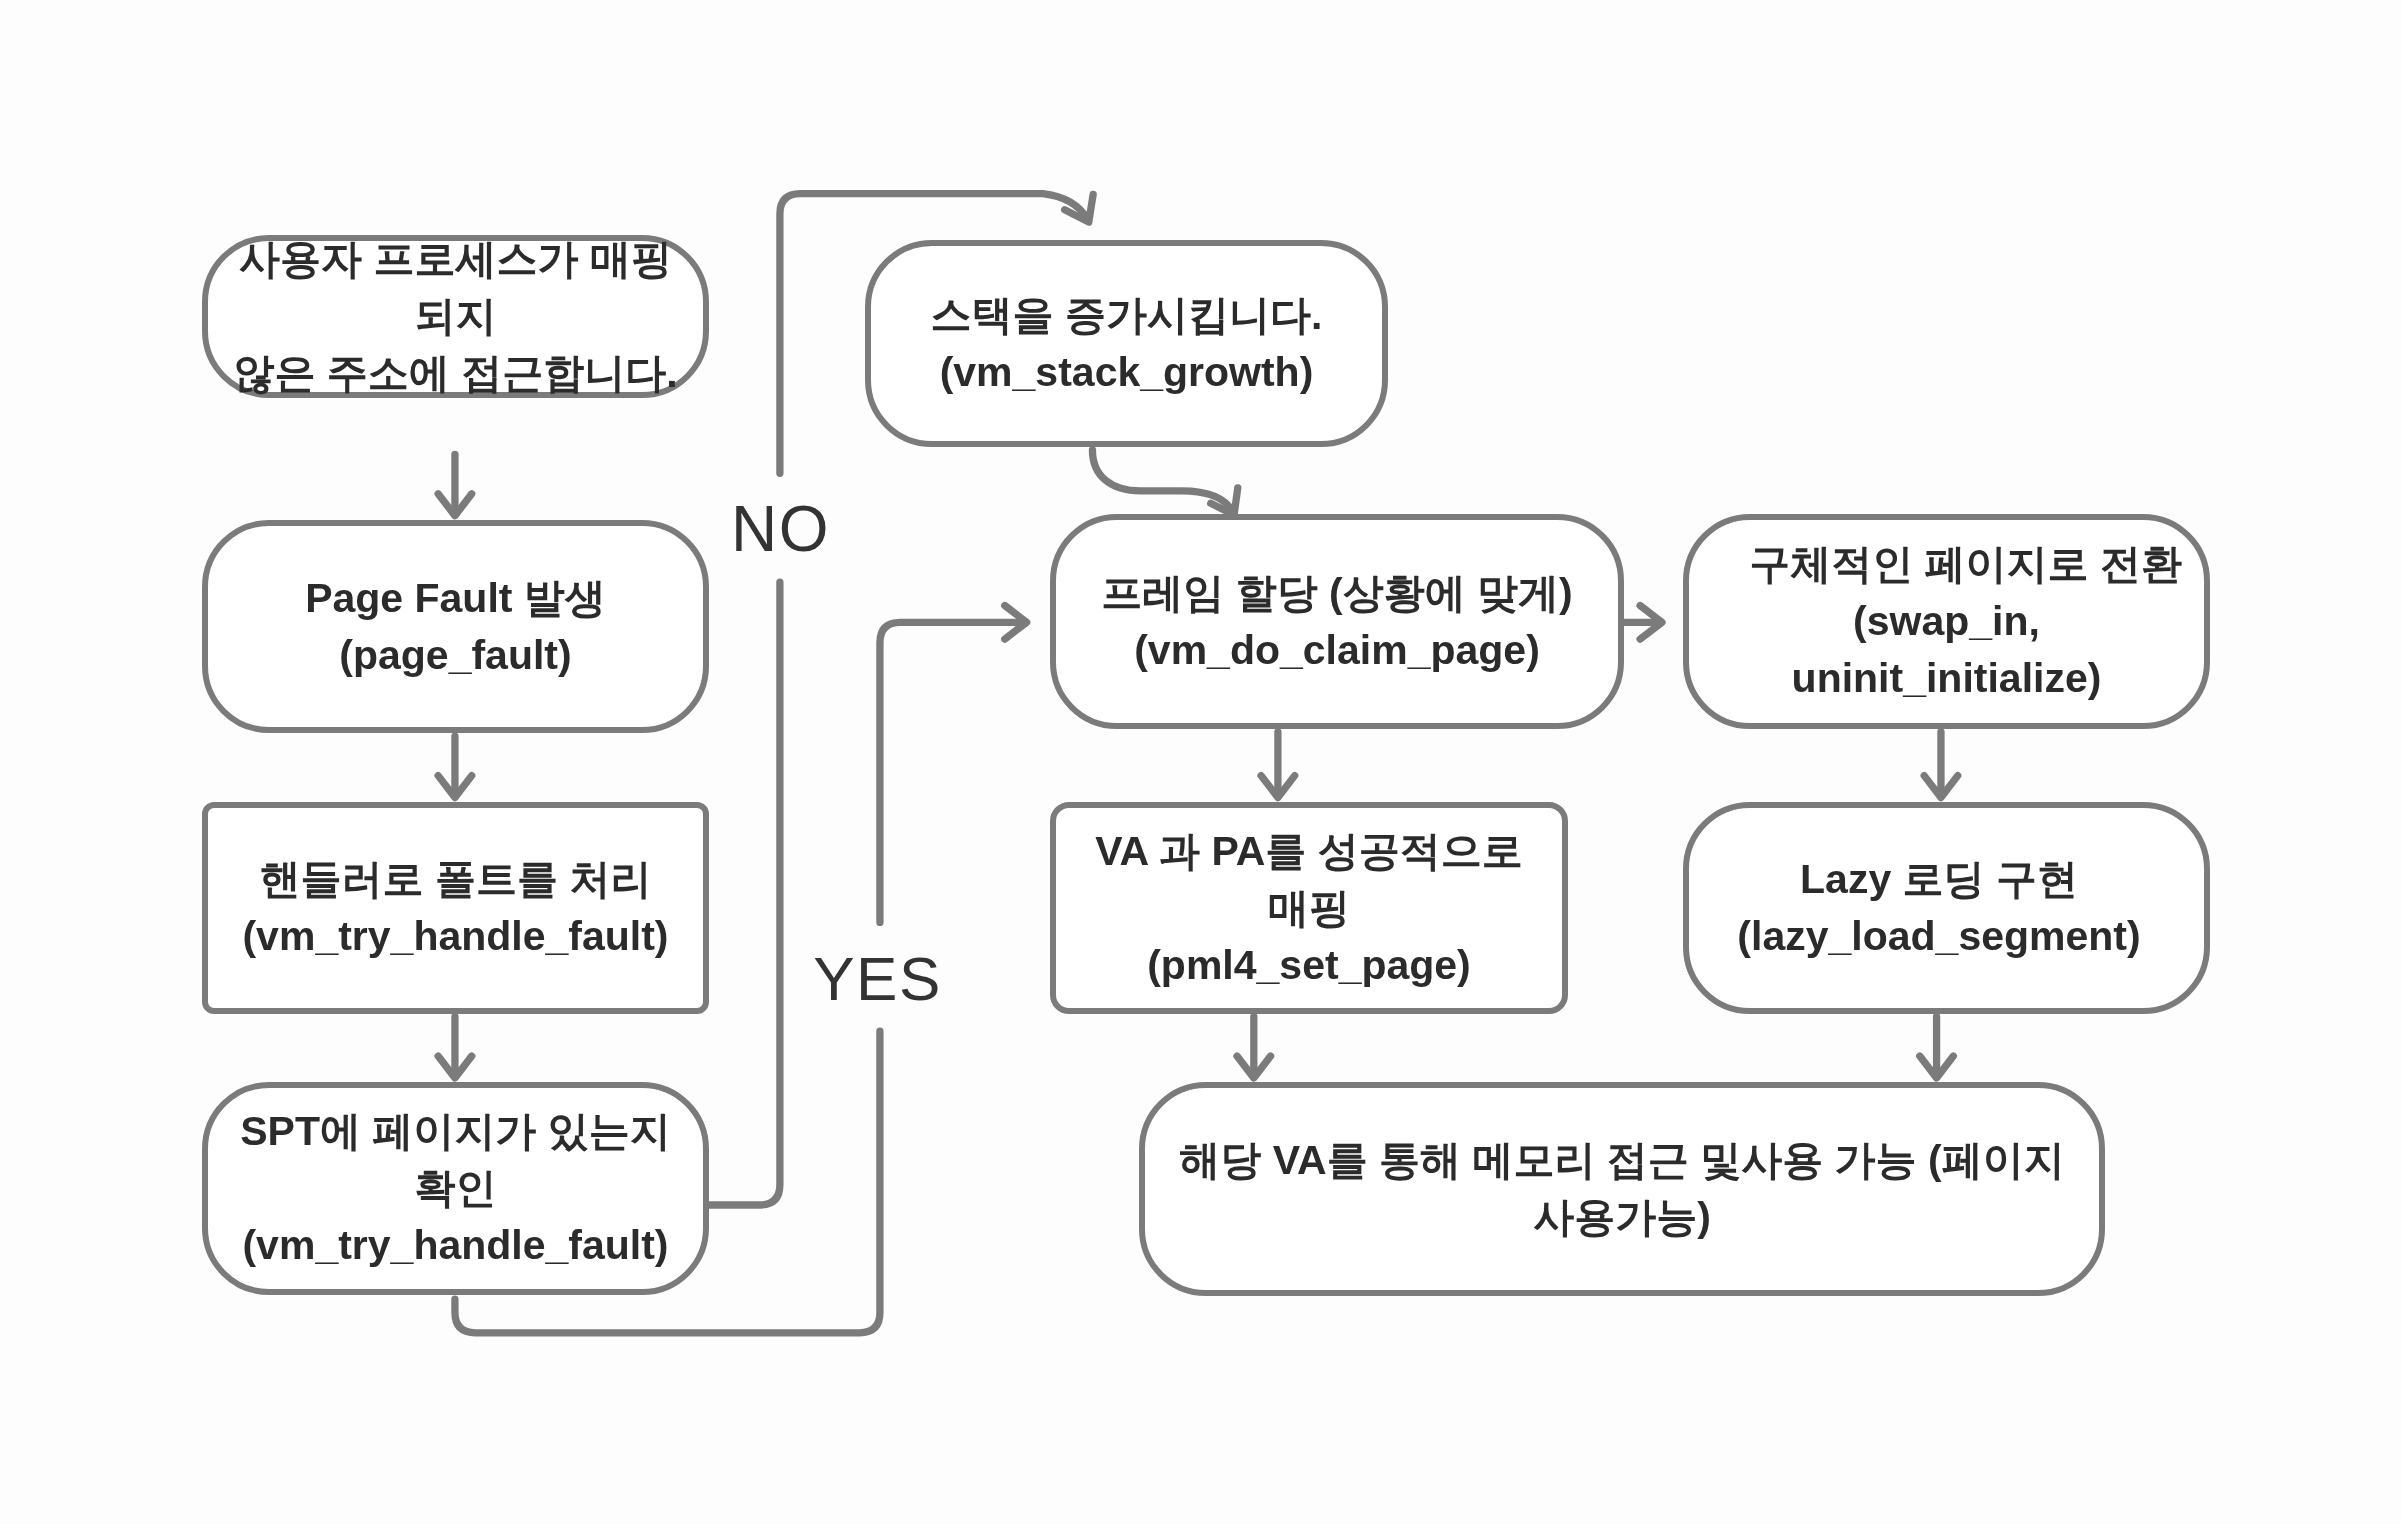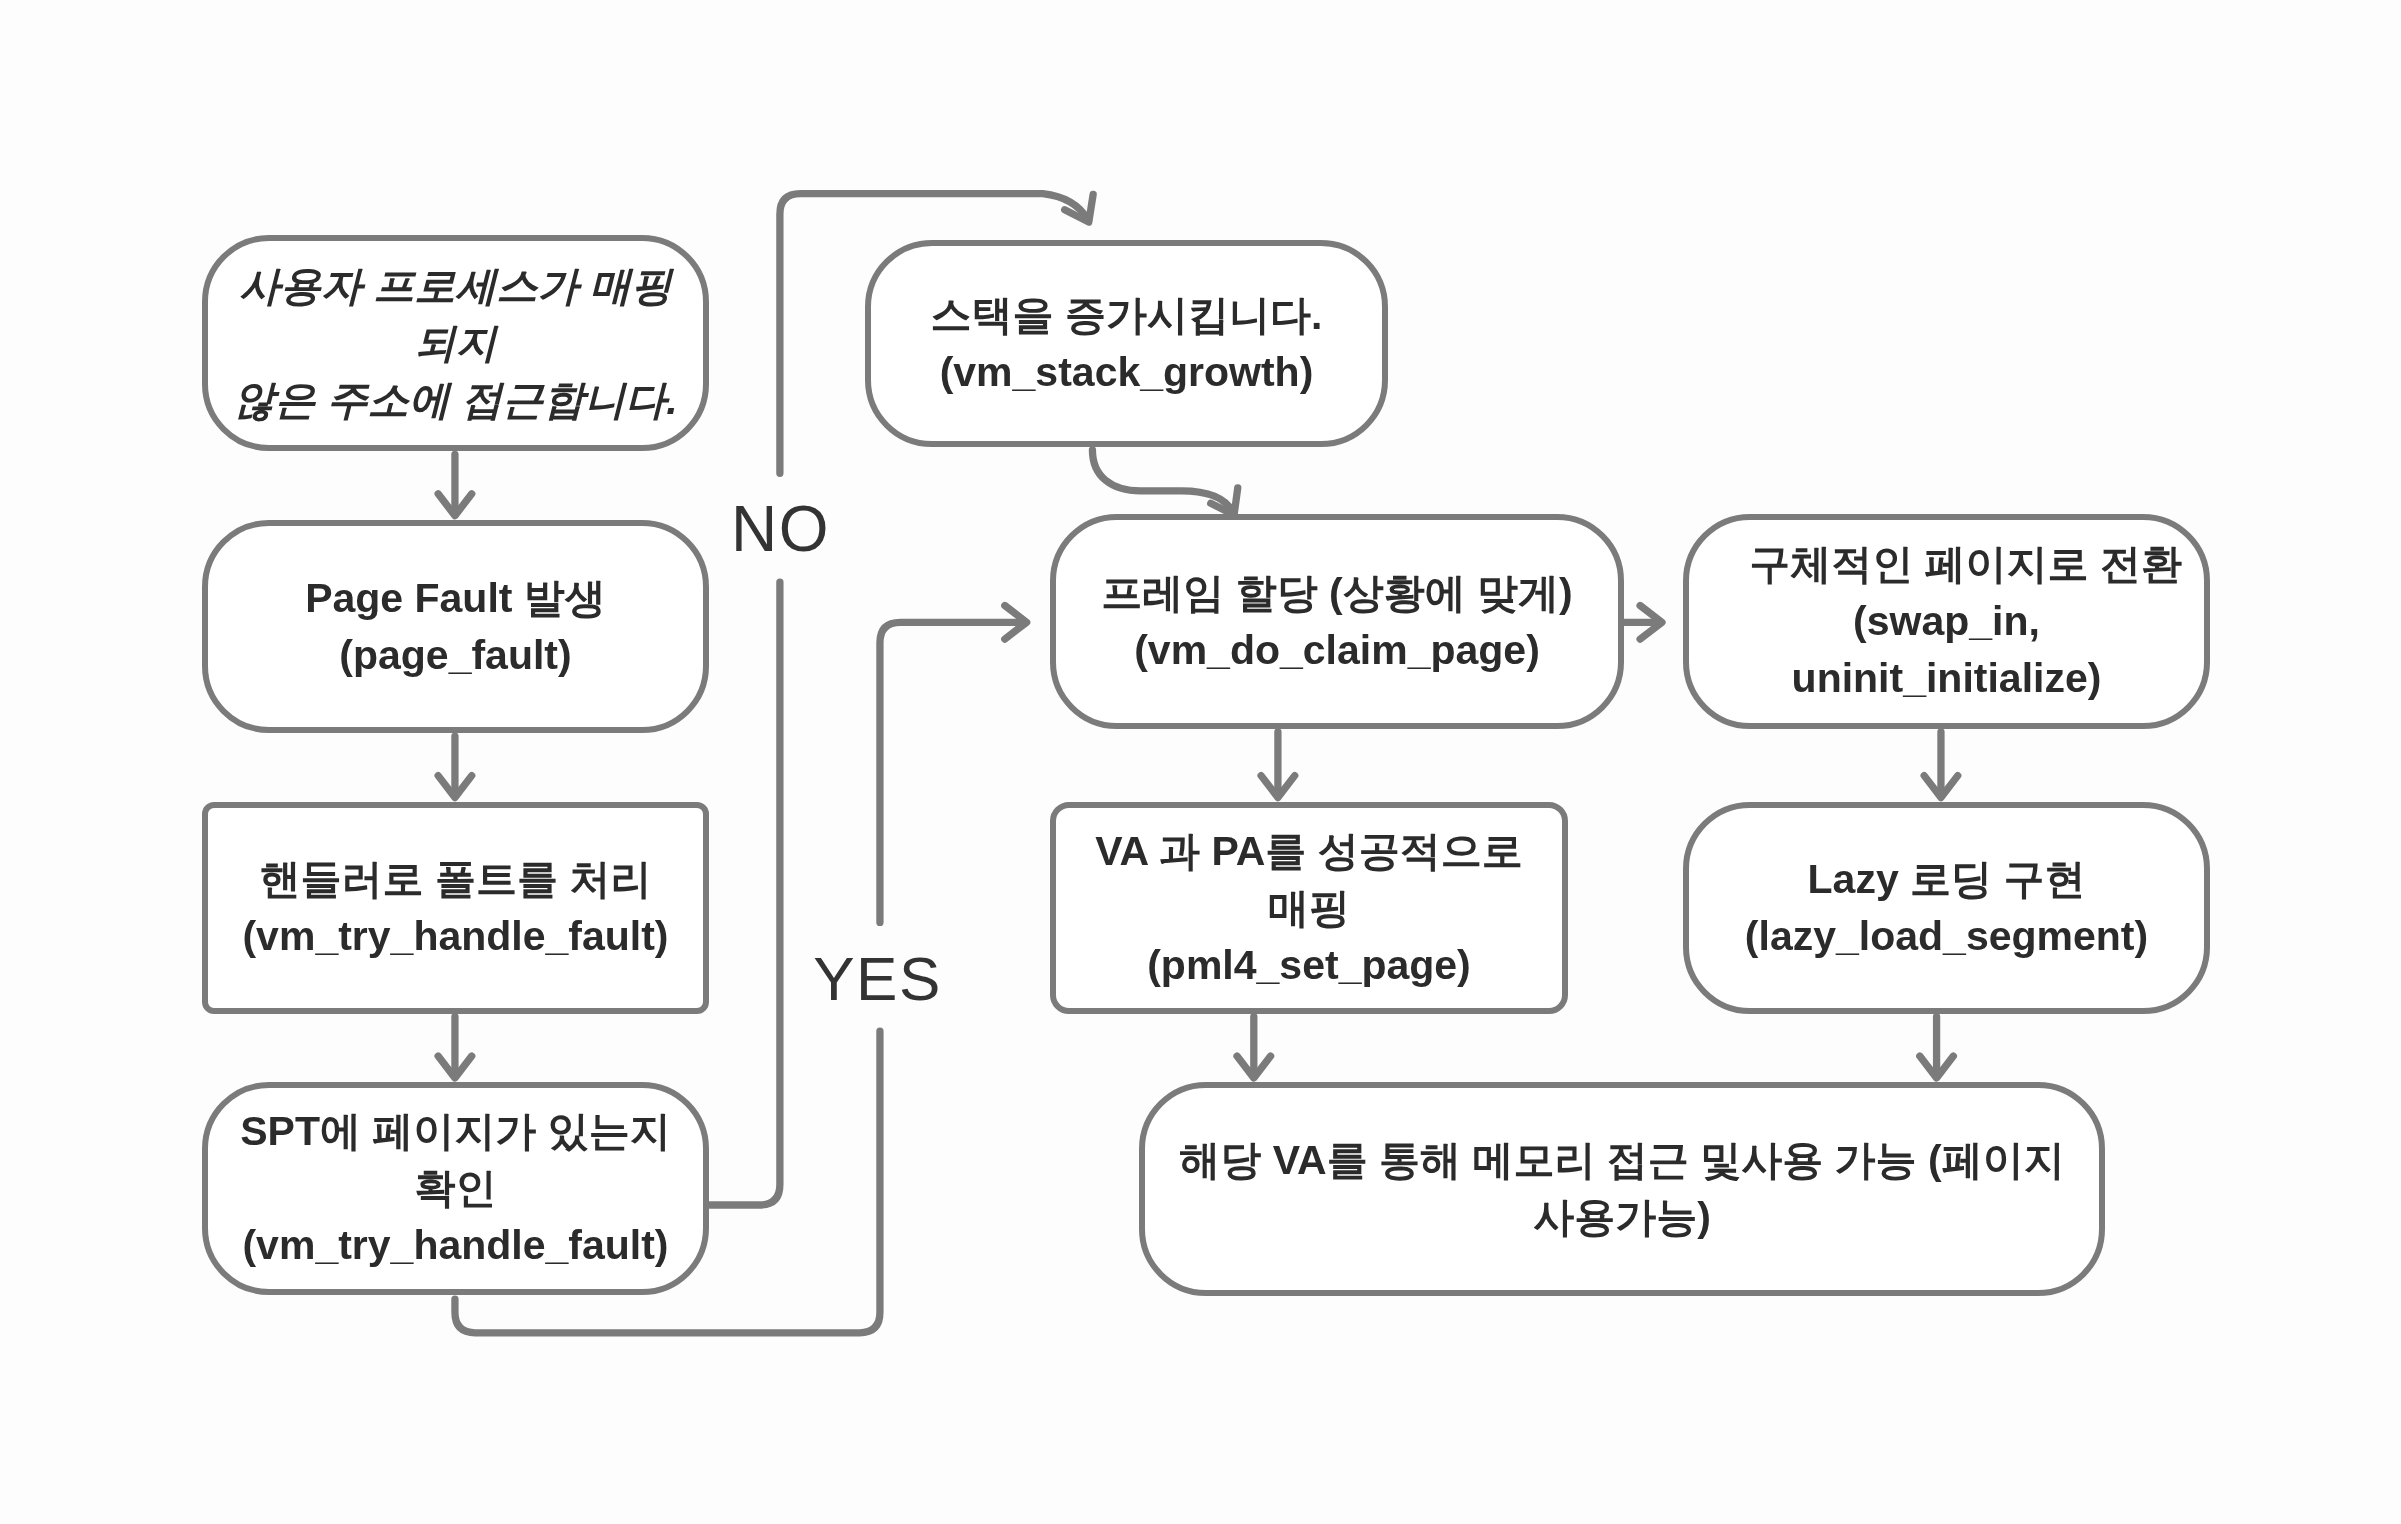--- a/index.html
+++ b/index.html
@@ -73,21 +73,21 @@
     <path d="M1497 266 L1491 304 L1458 287"></path>
 
     <path d="M1496 616 C1496 652 1522 672 1562 672 L1618 672 C1655 672 1680 682 1690 704"></path>
     <path d="M1695 668 L1690 705 L1658 689"></path>
 
     <path d="M623 1779 L623 1797 Q623 1825 651 1825 L1177 1825 Q1205 1825 1205 1797 L1205 1412"></path>
     <path d="M1205 1263 L1205 880 Q1205 852 1233 852 L1398 852"></path>
     <path d="M1376 829 L1406 852 L1376 875"></path>
   </svg>
 
-  <div class="node" style="left:202px;top:235px;width:507px;height:216px;font-style:italic;">
+  <div class="node" style="left:202px;top:235px;width:507px;height:163px;">
     <span>사용자 프로세스가 매핑되지</span>
     <span>않은 주소에 접근합니다.</span>
   </div>
 
   <div class="node" style="left:202px;top:520px;width:507px;height:213px;">
     <span>Page Fault 발생</span>
     <span>(page_fault)</span>
   </div>
 
   <div class="node" style="left:202px;top:802px;width:507px;height:212px;border-radius:12px;">
@@ -113,21 +113,21 @@
   <div class="node" style="left:1683px;top:514px;width:527px;height:215px;align-items:flex-end;">
     <span>구체적인 페이지로 전환</span>
     <span>(swap_in, uninit_initialize)</span>
   </div>
 
   <div class="node" style="left:1050px;top:802px;width:518px;height:212px;border-radius:19px;">
     <span>VA 과 PA를 성공적으로 매핑</span>
     <span>(pml4_set_page)</span>
   </div>
 
-  <div class="node" style="left:1683px;top:802px;width:527px;height:212px;">
+  <div class="node" style="left:1683px;top:802px;width:527px;height:212px;padding-left:7px;">
     <span>Lazy 로딩 구현</span>
     <span>(lazy_load_segment)</span>
   </div>
 
   <div class="node" style="left:1139px;top:1082px;width:966px;height:214px;">
     <span>해당 VA를 통해 메모리 접근 및사용 가능 (페이지 사용가능)</span>
   </div>
 
   <div class="edge-label label-no" style="left:700px;top:493px;width:161px;">NO</div>
   <div class="edge-label label-yes" style="left:790px;top:942px;width:175px;">YES</div>

